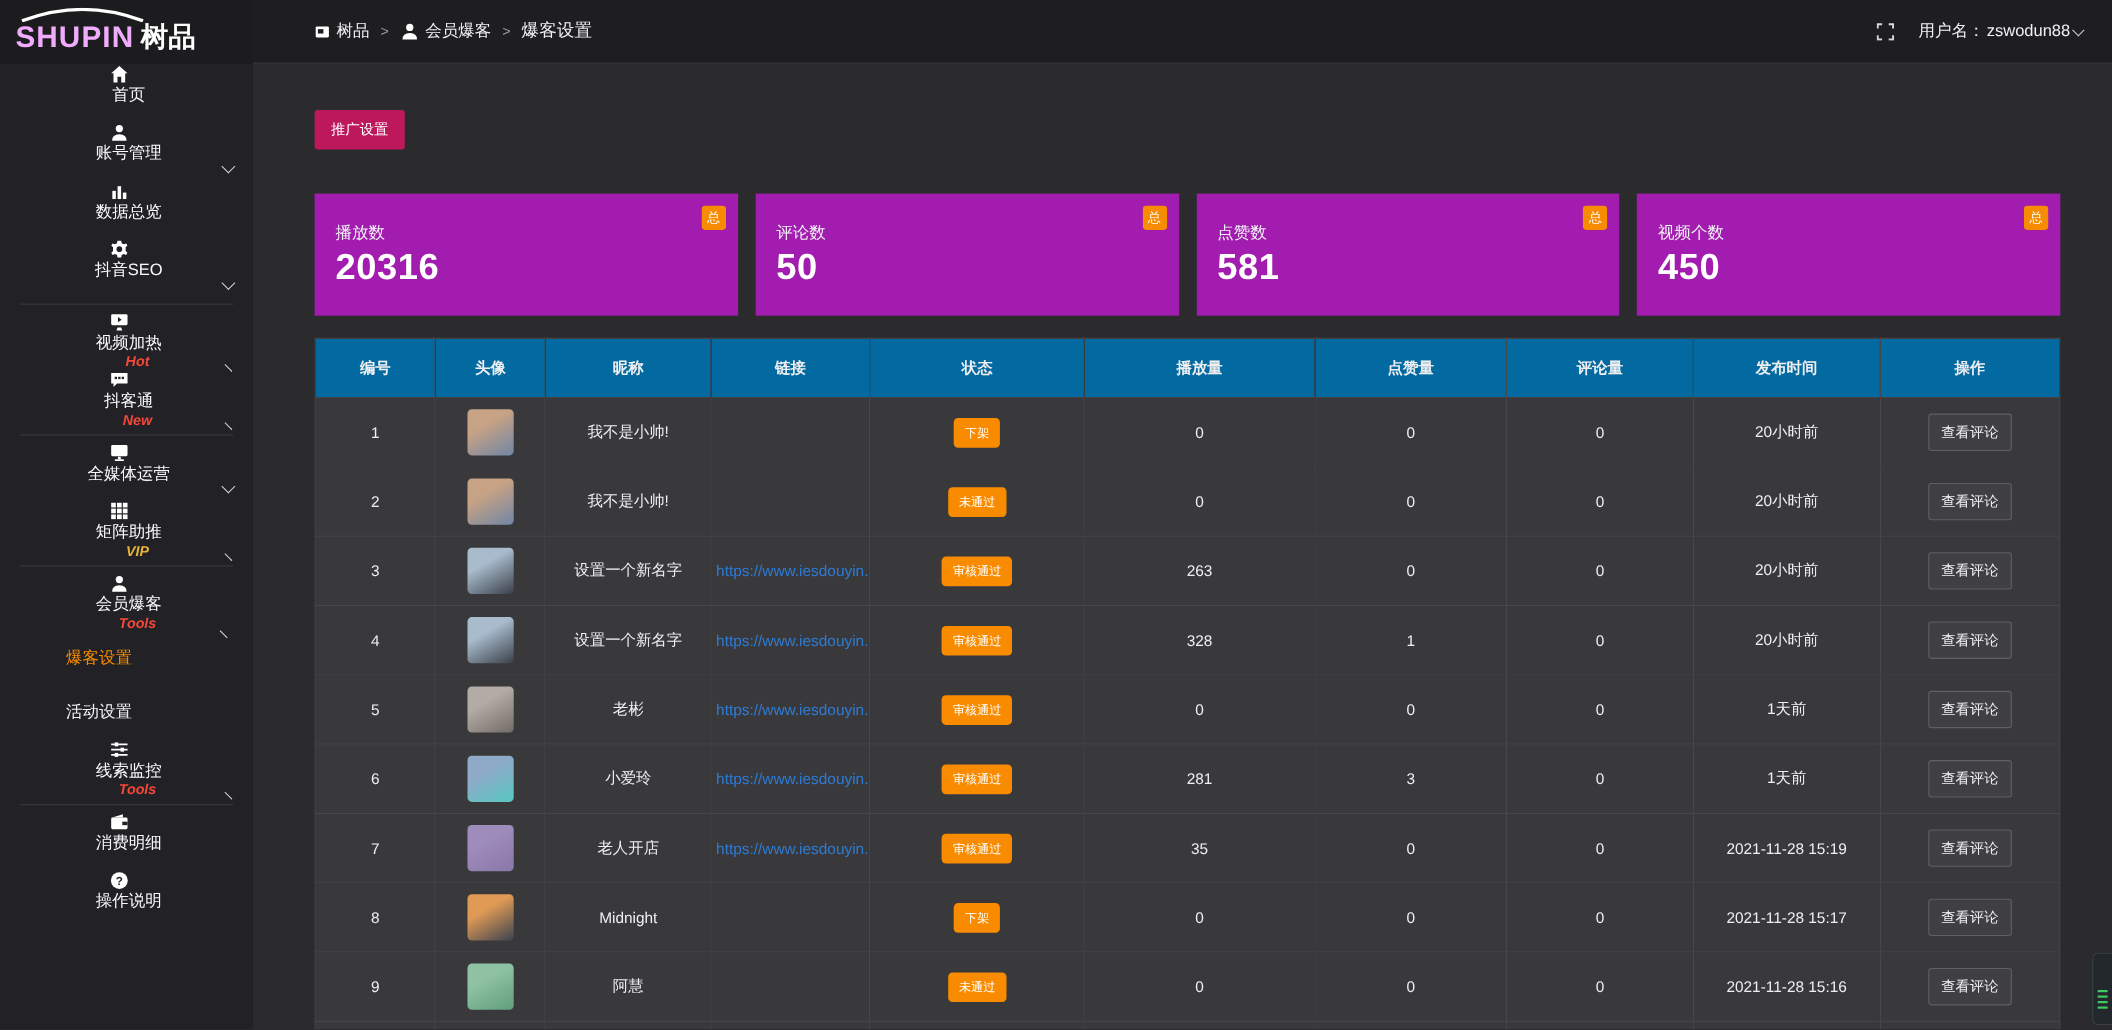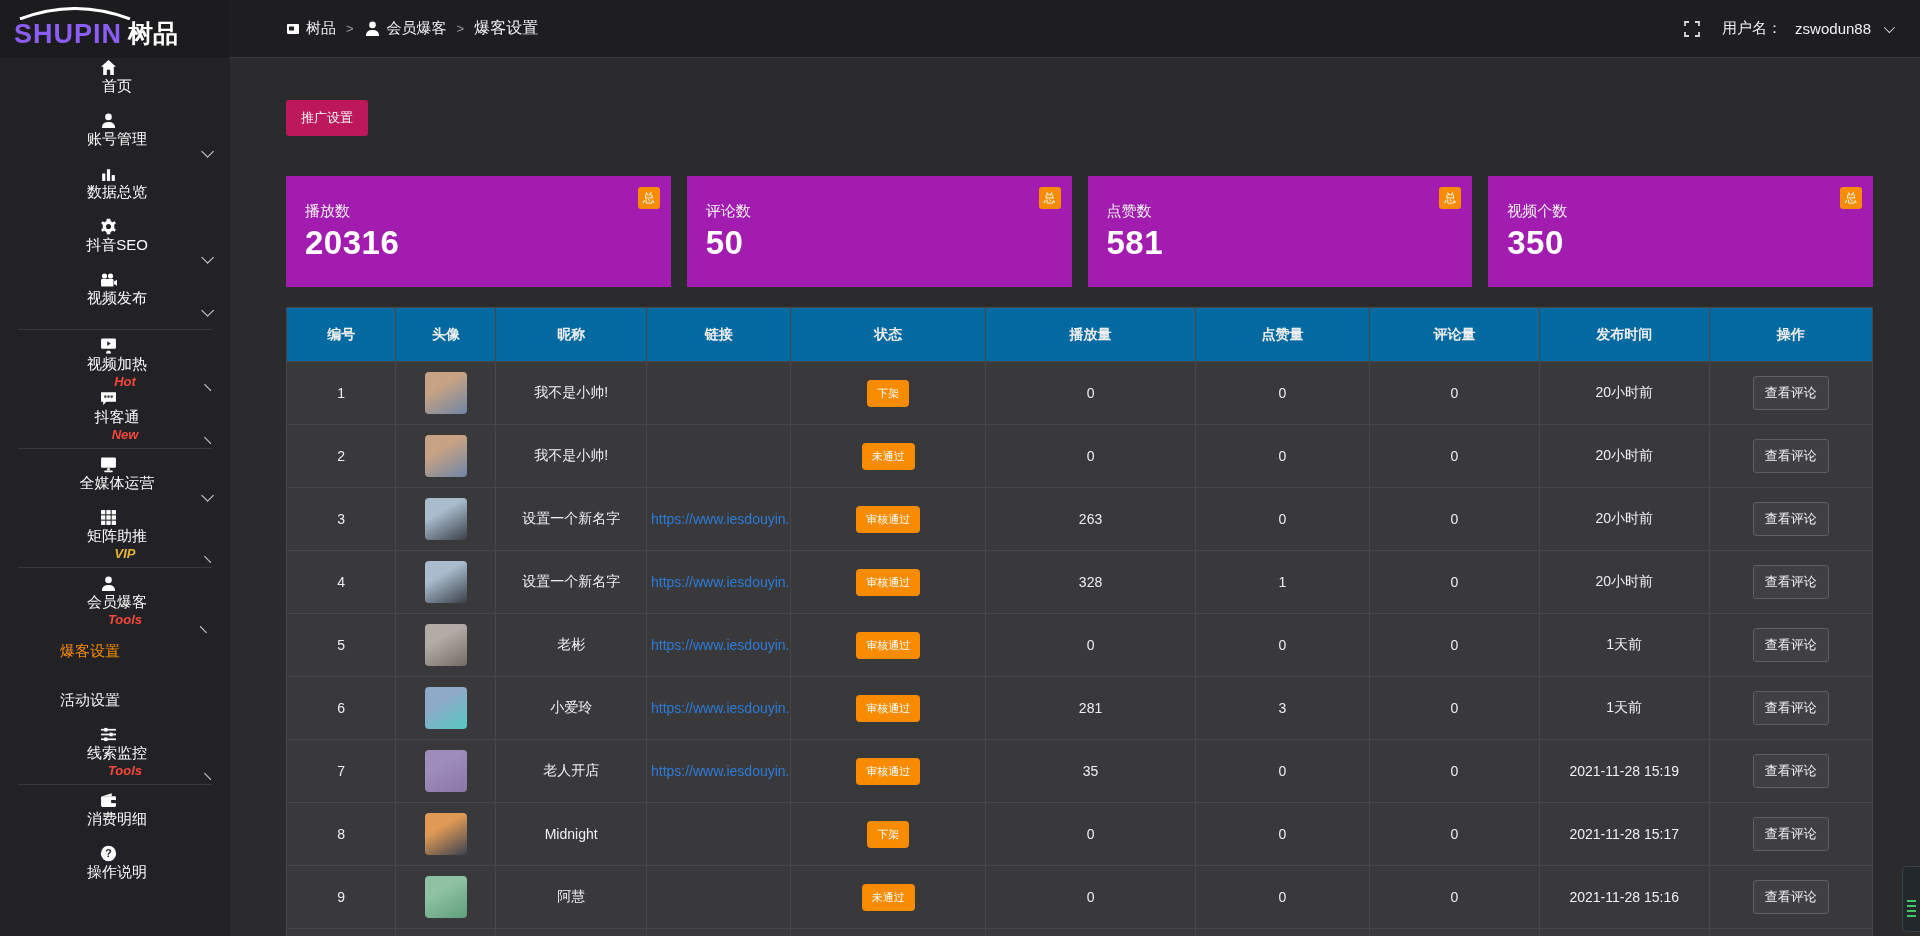--- a/index.html
+++ b/index.html
@@ -5,42 +5,42 @@
   * { margin:0; padding:0; box-sizing:border-box; }
   html,body { width:1920px; height:936px; overflow:hidden; }
   body { font-family:"Liberation Sans","DejaVu Sans",sans-serif; background:#2b2b2e; color:#e8e8ea; }
   .app { display:flex; height:100%; }
 
   
   .sidebar { width:230px; flex-shrink:0; background:#222226; overflow:hidden; }
   .logo { height:58px; background:#1c1c1f; display:flex; align-items:flex-end; padding:0 0 8px 14px; }
   .logo-en-wrap { position:relative; display:inline-block; }
   .logo-arc { position:absolute; top:-12px; left:2px; }
-  .logo-en { font-size:27px; font-weight:900; letter-spacing:1px; color:#8b5cf6;margin-top:40px; }
+  .logo-en { font-size:27px; font-weight:900; letter-spacing:1px; color:#f0abfc;margin-top:40px; }
   .logo-cn { font-size:25px; font-weight:900; color:#fff; margin-left:6px; }
   .side-item { height:53px; display:flex; align-items:center; padding:0 20px 0 24px; font-size:15px; color:#fafafa; cursor:pointer;flex-direction:column; }
   .side-icon { width:19px; height:19px; margin-right:17px; flex-shrink:0; display:flex; align-items:center; justify-content:center; }
   .side-icon svg { display:block; }
   .side-badge { font-style:italic; font-weight:bold; font-size:13px; margin-left:16px; }
   .chev { margin-left:auto; width:9px; height:9px; border-right:1.5px solid #cfcfd2; border-bottom:1.5px solid #cfcfd2; transform:rotate(45deg) translateY(-3px); }
   .chev.up { transform:rotate(-135deg) translateY(-3px); }
   .side-divider { height:1px; background:#39393d; margin:6px 18px; }
   .side-sub { height:49px; display:flex; align-items:center; padding-left:60px; font-size:15px; color:#f2f2f4; cursor:pointer; }
   .side-sub.active { color:#f88b00; }
 
   
   .main { flex:1; display:flex; flex-direction:column; }
   .topbar { height:58px; background:#1e1e21; border-bottom:1px solid #3a3a3e; display:flex; align-items:center; padding:0 28px 0 56px; }
   .crumbs { display:flex; align-items:center; gap:10px; font-size:15px; color:#f0f0f2; }
   .crumb { display:flex; align-items:center; gap:6px; cursor:pointer; }
   .crumb-sep { color:#9a9a9e; font-size:13px; }
   .crumb.current { font-size:16px; cursor:default; }
   .top-right { margin-left:auto; display:flex; align-items:center; gap:22px; }
   .fs-icon { cursor:pointer; display:flex; }
-  .user-box { font-size:15px; color:#f0f0f2; display:flex; align-items:center; gap:13px; cursor:pointer; }
+  .user-box { font-size:15px; color:#f0f0f2; display:flex; align-items:center; gap:2px; cursor:pointer; }
   .user-chev { width:8px; height:8px; border-right:1.5px solid #cfcfd2; border-bottom:1.5px solid #cfcfd2; transform:rotate(45deg) translateY(-2px); }
 
   .content { flex:1; padding:42px 47px 0 56px; overflow:hidden; position:relative; }
   .promo-btn { display:inline-block; background:#be185d; color:#fff; border:none; font-size:13px; padding:9px 15px; border-radius:3px; cursor:pointer; font-family:inherit; margin-bottom:40px; }
 
   .stats-row { display:flex; gap:16px; margin-bottom:20px; }
   .stat-card { flex:1; height:111px; background:#a21caf; position:relative; padding:26px 20px 0 19px; }
   .stat-label { font-size:15px; color:#f2f2f4; }
   .stat-value { font-size:33px; font-weight:bold; color:#fff; margin-top:3px; letter-spacing:0.5px; }
   .stat-badge { position:absolute; top:11px; right:11px; min-width:22px; height:22px; line-height:22px; text-align:center; font-size:12px; color:#fff; background:#f88b00; border-radius:3px; padding:0 3px; }
@@ -102,32 +102,20 @@
           <span>数据总览</span>
         </div>
         <div class="side-item">
           <span class="side-icon">
             <svg width="17" height="17" viewBox="0 0 16 16" fill="#fff">
               <path d="M8 0.8 9.6 0.8 10 2.9 11.8 3.9 13.8 3.1 14.9 4.9 13.4 6.4 13.4 9.6 14.9 11.1 13.8 12.9 11.8 12.1 10 13.1 9.6 15.2 6.4 15.2 6 13.1 4.2 12.1 2.2 12.9 1.1 11.1 2.6 9.6 2.6 6.4 1.1 4.9 2.2 3.1 4.2 3.9 6 2.9 6.4 0.8Z"></path>
               <circle cx="8" cy="8" r="2.4" fill="#222226"></circle>
             </svg>
           </span>
           <span>抖音SEO</span>
-          <span class="chev"></span>
-        </div>
-        <div class="side-item">
-          <span class="side-icon">
-            <svg width="18" height="16" viewBox="0 0 18 14" fill="#fff">
-              <circle cx="4.5" cy="3" r="2.6"></circle>
-              <circle cx="10.5" cy="3" r="2.6"></circle>
-              <rect x="1" y="6" width="12.5" height="7.5" rx="1"></rect>
-              <path d="M14 8.5 17 6.8 17 12.7 14 11Z"></path>
-            </svg>
-          </span>
-          <span>视频发布</span>
           <span class="chev"></span>
         </div>
         <div class="side-divider"></div>
         <div class="side-item">
           <span class="side-icon">
             <svg width="17" height="17" viewBox="0 0 16 16" fill="#fff">
               <rect x="1" y="1.5" width="14" height="9.5" rx="1.2"></rect>
               <path d="M6.5 13 H9.5 L10.5 15.5 H5.5Z"></path>
               <path d="M6.8 4 10 6.2 6.8 8.4Z" fill="#222226"></path>
             </svg>
@@ -289,21 +277,21 @@
             <div class="stat-value">50</div>
             <div class="stat-badge">总</div>
           </div>
           <div class="stat-card">
             <div class="stat-label">点赞数</div>
             <div class="stat-value">581</div>
             <div class="stat-badge">总</div>
           </div>
           <div class="stat-card">
             <div class="stat-label">视频个数</div>
-            <div class="stat-value">350</div>
+            <div class="stat-value">450</div>
             <div class="stat-badge">总</div>
           </div>
         </div>
 
       <table class="data">
         <colgroup id="cols">
             <col style="width: 6.9%;">
             <col style="width: 6.3%;">
             <col style="width: 9.5%;">
             <col style="width: 9.1%;">

